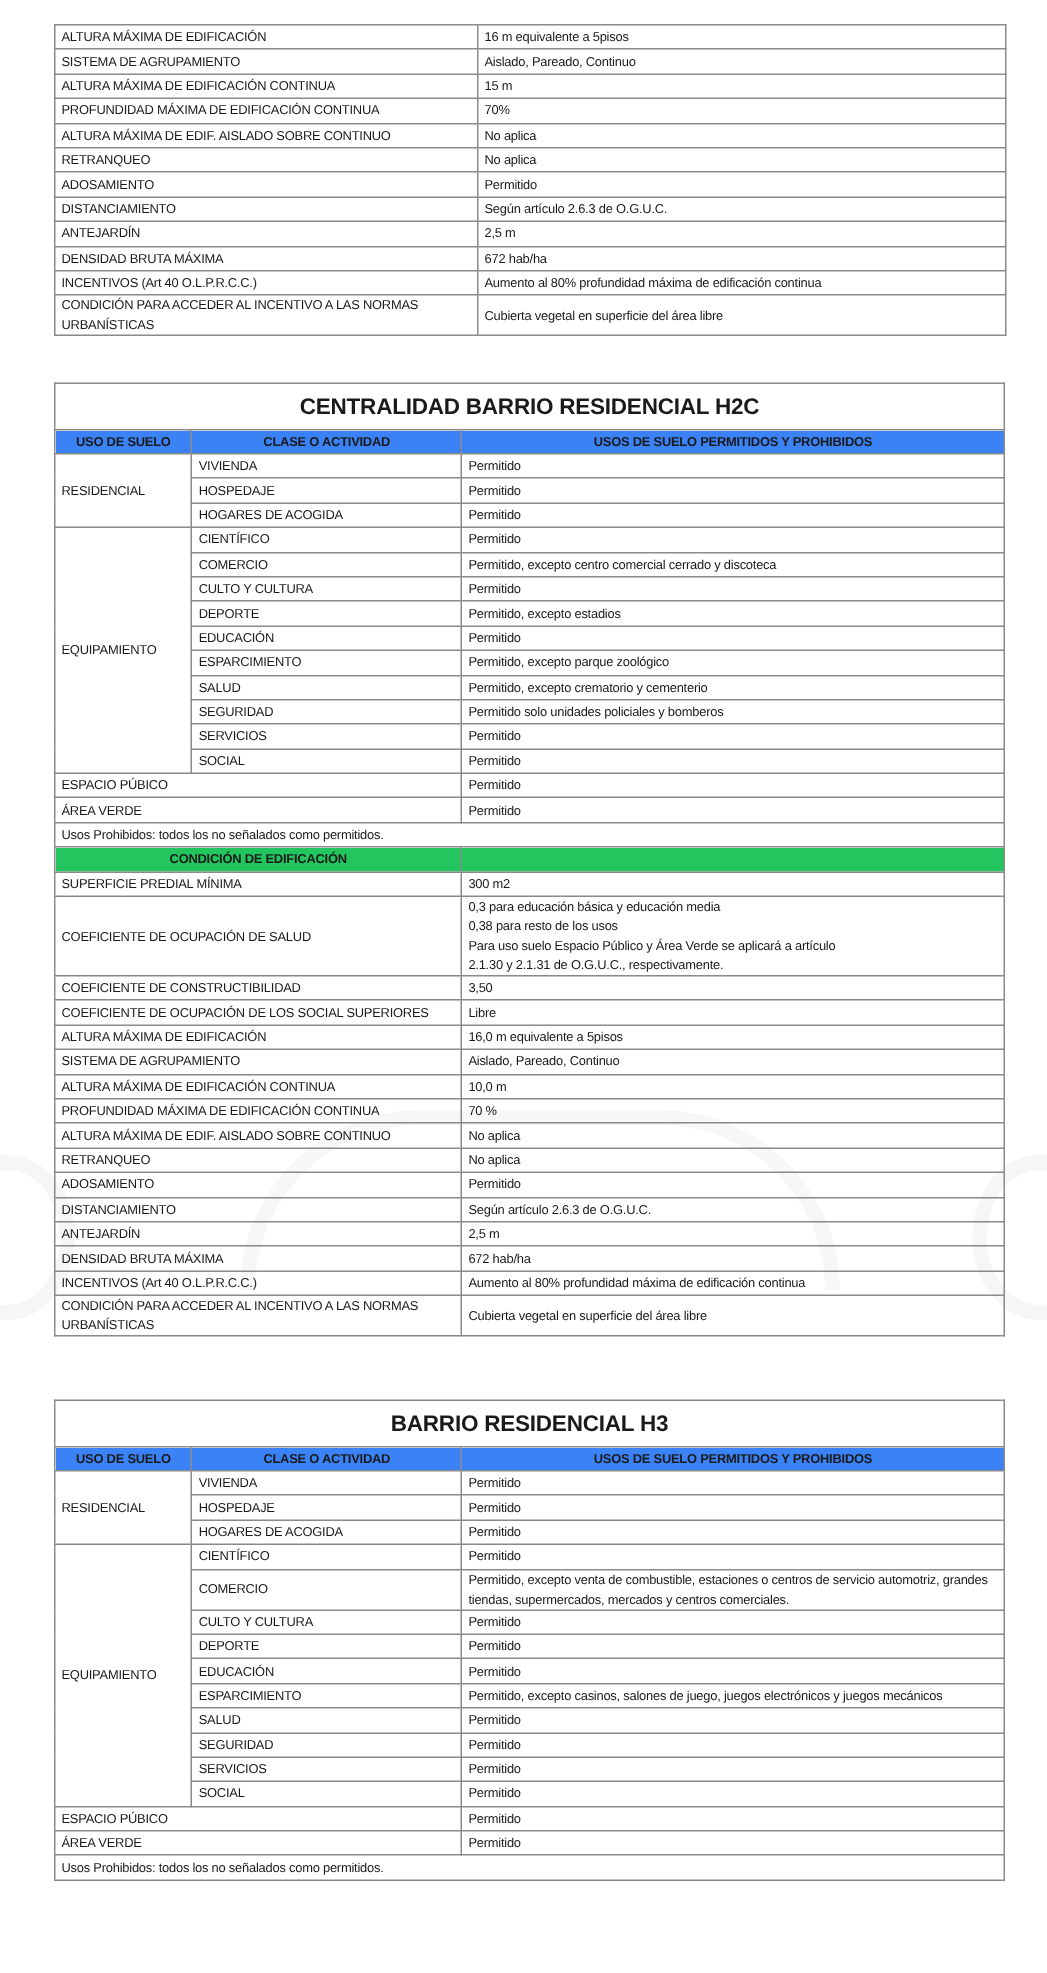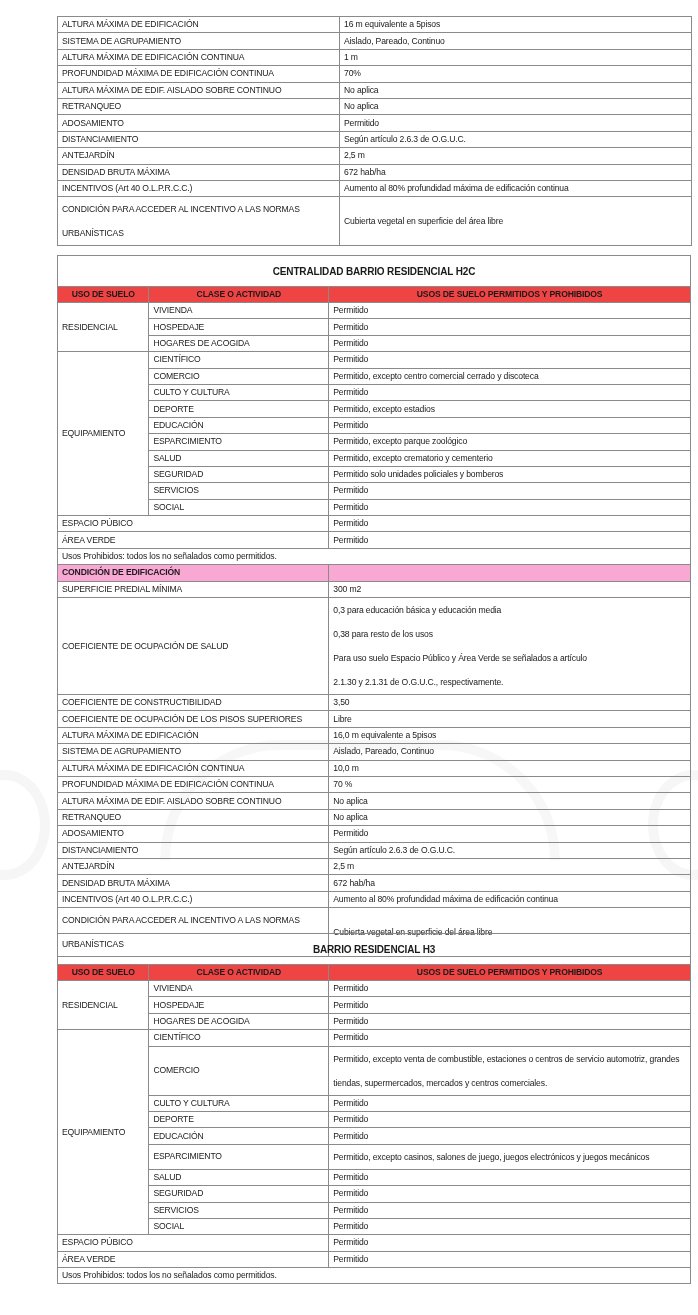--- a/index.html
+++ b/index.html
@@ -17,38 +17,38 @@
     }
     .wm-left { left: -40px; }
     .wm-right { right: -40px; }
     .wm-arc {
       position: absolute; left: 160px; top: 0; width: 380px; height: 110px;
       border: 10px solid rgba(0,0,0,0.03); border-bottom: none; border-radius: 200px 200px 0 0;
     }
     table {
       position: absolute; left: 36px; width: 634px;
       border-collapse: collapse; table-layout: fixed;
-      font-size: 8.6px; letter-spacing: -0.15px; margin-left: 21px;
+      font-size: 8.6px; letter-spacing: -0.15px;
     }
     td, th {
       border: 1px solid #8a8a8a; padding: 0 4px; height: 15.4px;
       vertical-align: middle; font-weight: normal; text-align: left;
       line-height: 15px; white-space: nowrap; overflow: hidden;
     }
-    td.wrap { white-space: normal; line-height: 24px; }
+    td.wrap { white-space: normal; line-height: 13px; }
     .col1 { width: 89px; }
     .col2 { width: 175px; }
     .col3 { width: 352px; }
     .title-cell {
-      text-align: center; font-weight: bold; height: 30px; font-size: 10px;
+      text-align: center; font-weight: bold; height: 30px; font-size: 15px;
     }
     .head-cell {
-      background: #ef4444; font-weight: bold; text-align: center; height: 15px;
-    }
-    .cond-head { background: #f9a8d4; font-weight: bold; }
+      background: #3b82f6; font-weight: bold; text-align: center; height: 15px;
+    }
+    .cond-head { background: #22c55e; font-weight: bold; text-align: center; }
     #t1 { top: 16px; }
     #t2 { top: 255px; }
     #t3 { top: 933px; }
   </style>
 </head>
 <body>
 
 <div class="watermark">
   <div class="wm-left"></div>
   <div class="wm-arc"></div>
@@ -64,21 +64,21 @@
       <tr>
         <td>ALTURA MÁXIMA DE EDIFICACIÓN</td>
         <td>16 m equivalente a 5pisos</td>
       </tr>
       <tr>
         <td>SISTEMA DE AGRUPAMIENTO</td>
         <td>Aislado, Pareado, Continuo</td>
       </tr>
       <tr>
         <td>ALTURA MÁXIMA DE EDIFICACIÓN CONTINUA</td>
-        <td>1 m</td>
+        <td>15 m</td>
       </tr>
       <tr>
         <td>PROFUNDIDAD MÁXIMA DE EDIFICACIÓN CONTINUA</td>
         <td>70%</td>
       </tr>
       <tr>
         <td>ALTURA MÁXIMA DE EDIF. AISLADO SOBRE CONTINUO</td>
         <td>No aplica</td>
       </tr>
       <tr>
@@ -198,30 +198,30 @@
       </tr>
       <tr>
         <td colspan="2">SUPERFICIE PREDIAL MÍNIMA</td>
         <td>300 m2</td>
       </tr>
       <tr>
         <td colspan="2">COEFICIENTE DE OCUPACIÓN DE SALUD</td>
         <td class="wrap">
           <div>0,3 para educación básica y educación media</div>
           <div>0,38 para resto de los usos</div>
-          <div>Para uso suelo Espacio Público y Área Verde se señalados a artículo</div>
+          <div>Para uso suelo Espacio Público y Área Verde se aplicará a artículo</div>
           <div>2.1.30 y 2.1.31 de O.G.U.C., respectivamente.</div>
         </td>
       </tr>
       <tr>
         <td colspan="2">COEFICIENTE DE CONSTRUCTIBILIDAD</td>
         <td>3,50</td>
       </tr>
       <tr>
-        <td colspan="2">COEFICIENTE DE OCUPACIÓN DE LOS PISOS SUPERIORES</td>
+        <td colspan="2">COEFICIENTE DE OCUPACIÓN DE LOS SOCIAL SUPERIORES</td>
         <td>Libre</td>
       </tr>
       <tr>
         <td colspan="2">ALTURA MÁXIMA DE EDIFICACIÓN</td>
         <td>16,0 m equivalente a 5pisos</td>
       </tr>
       <tr>
         <td colspan="2">SISTEMA DE AGRUPAMIENTO</td>
         <td>Aislado, Pareado, Continuo</td>
       </tr>

